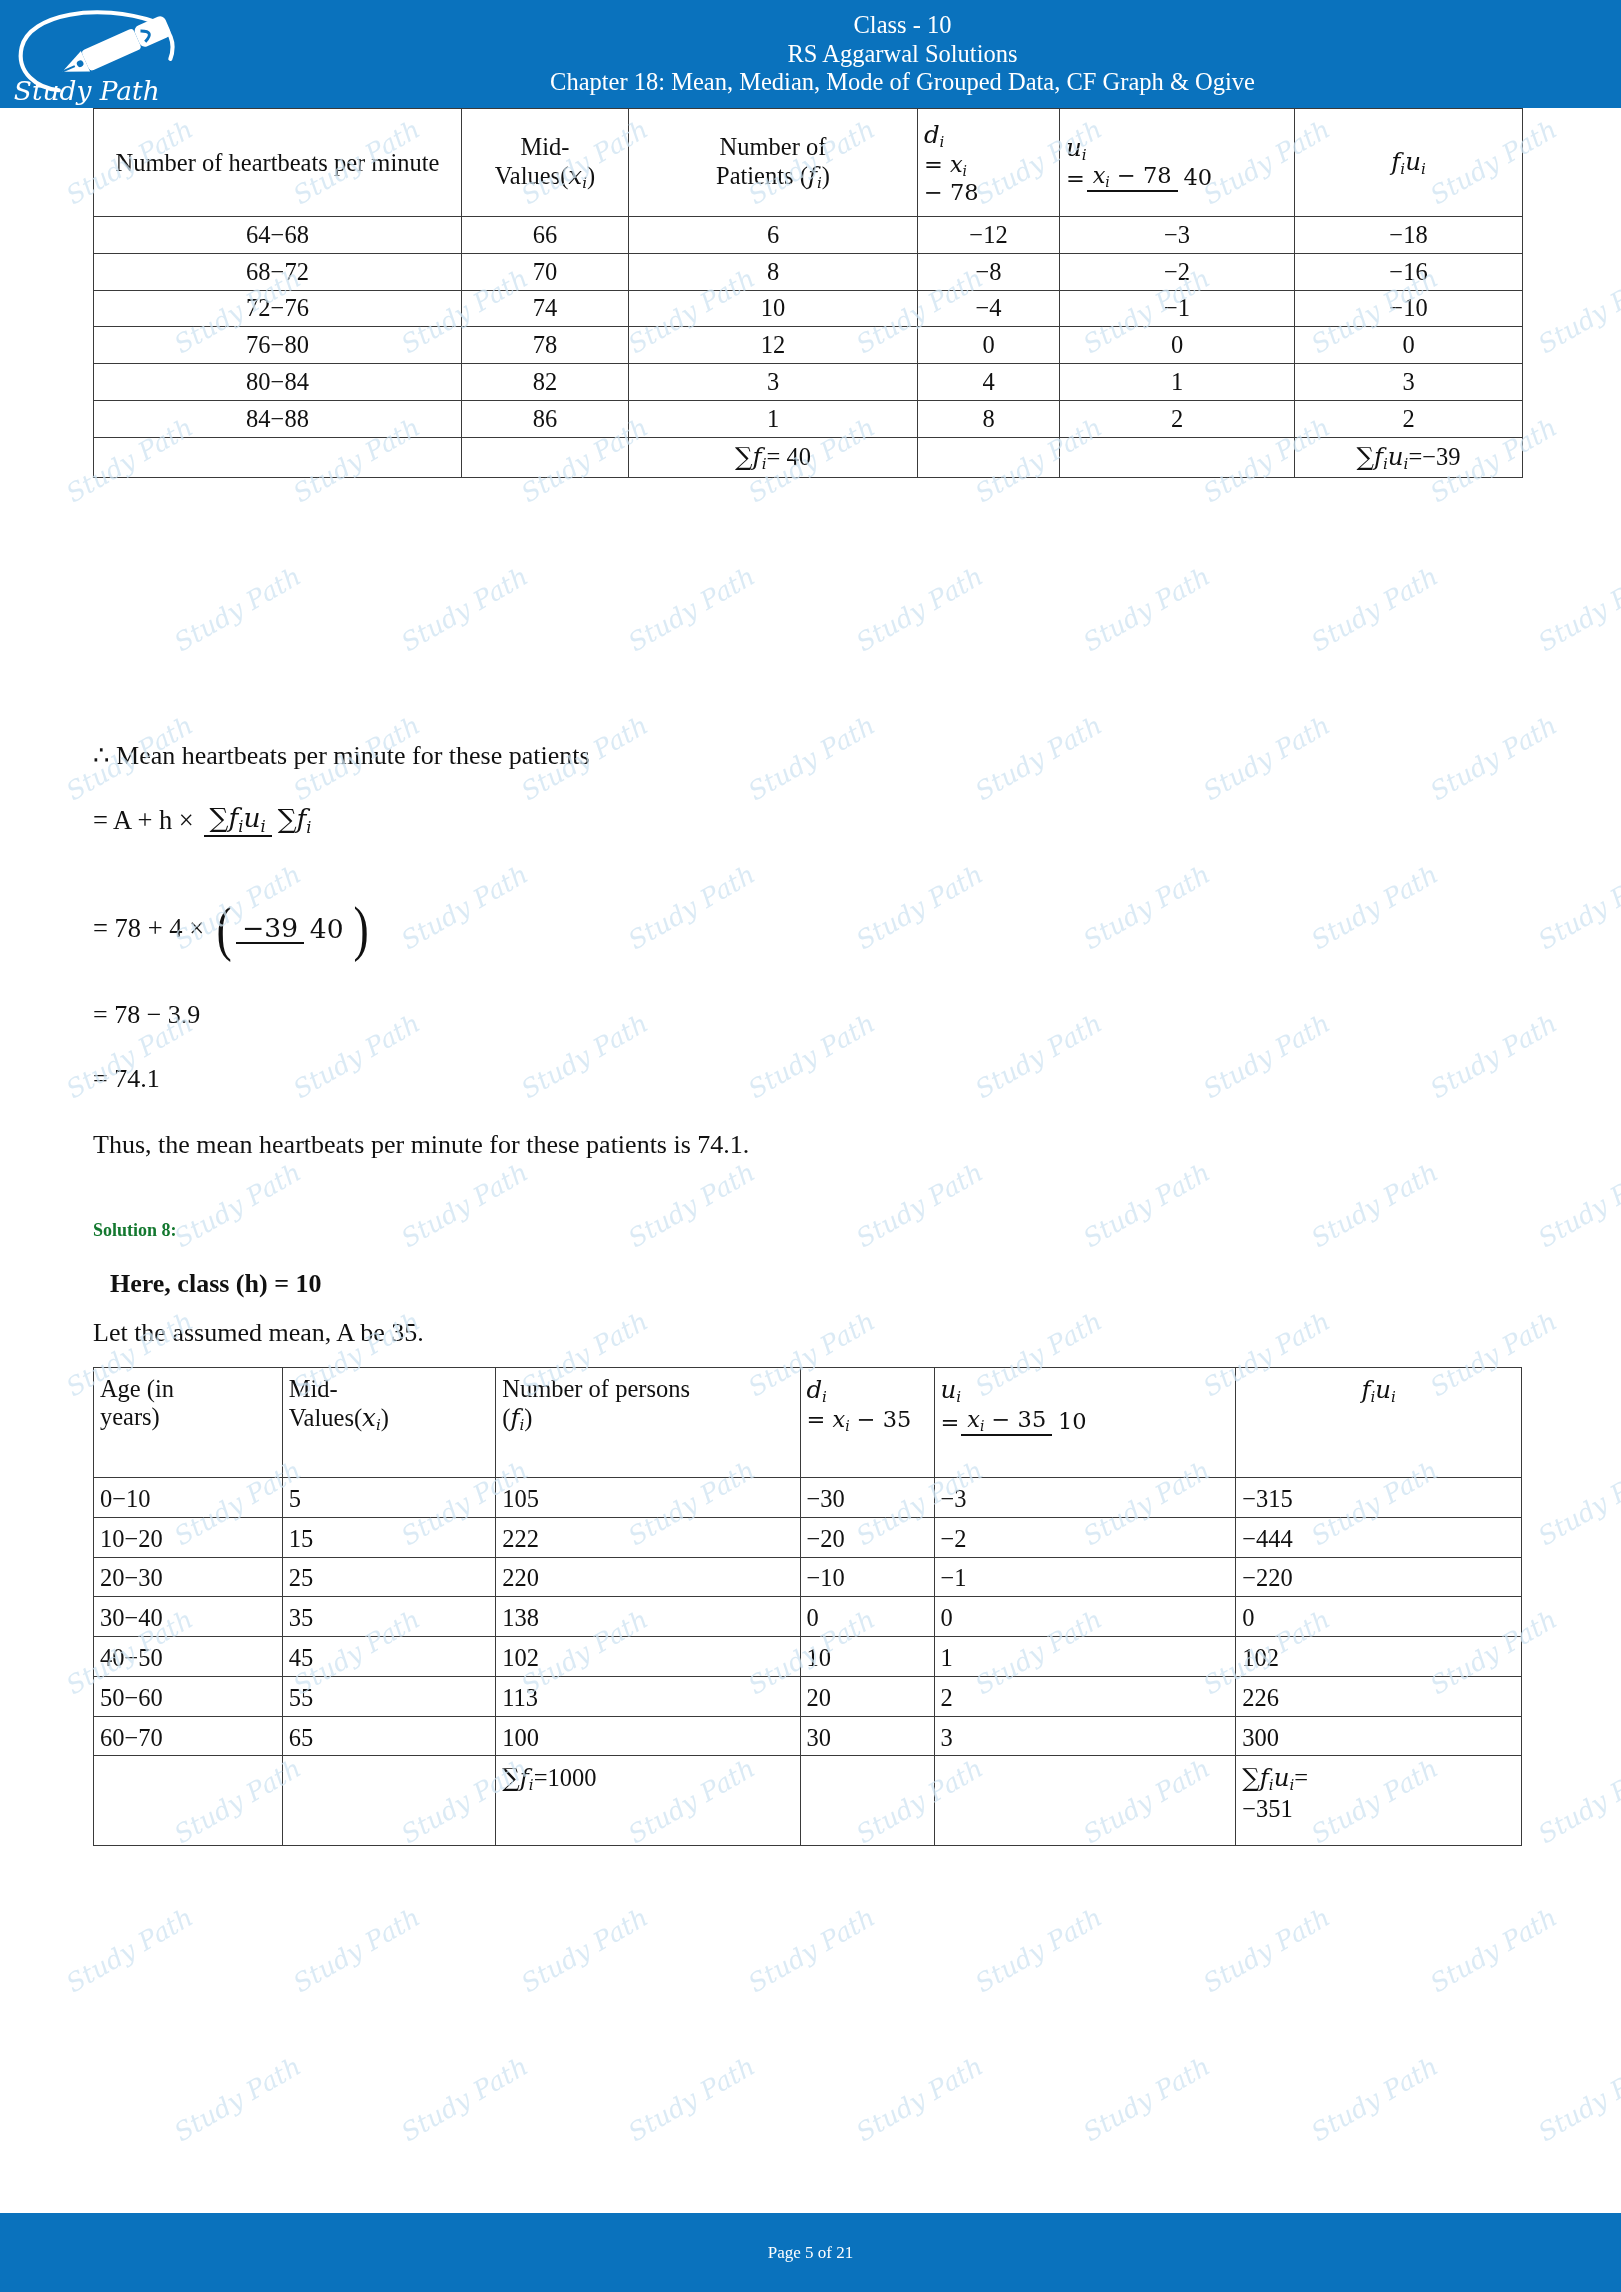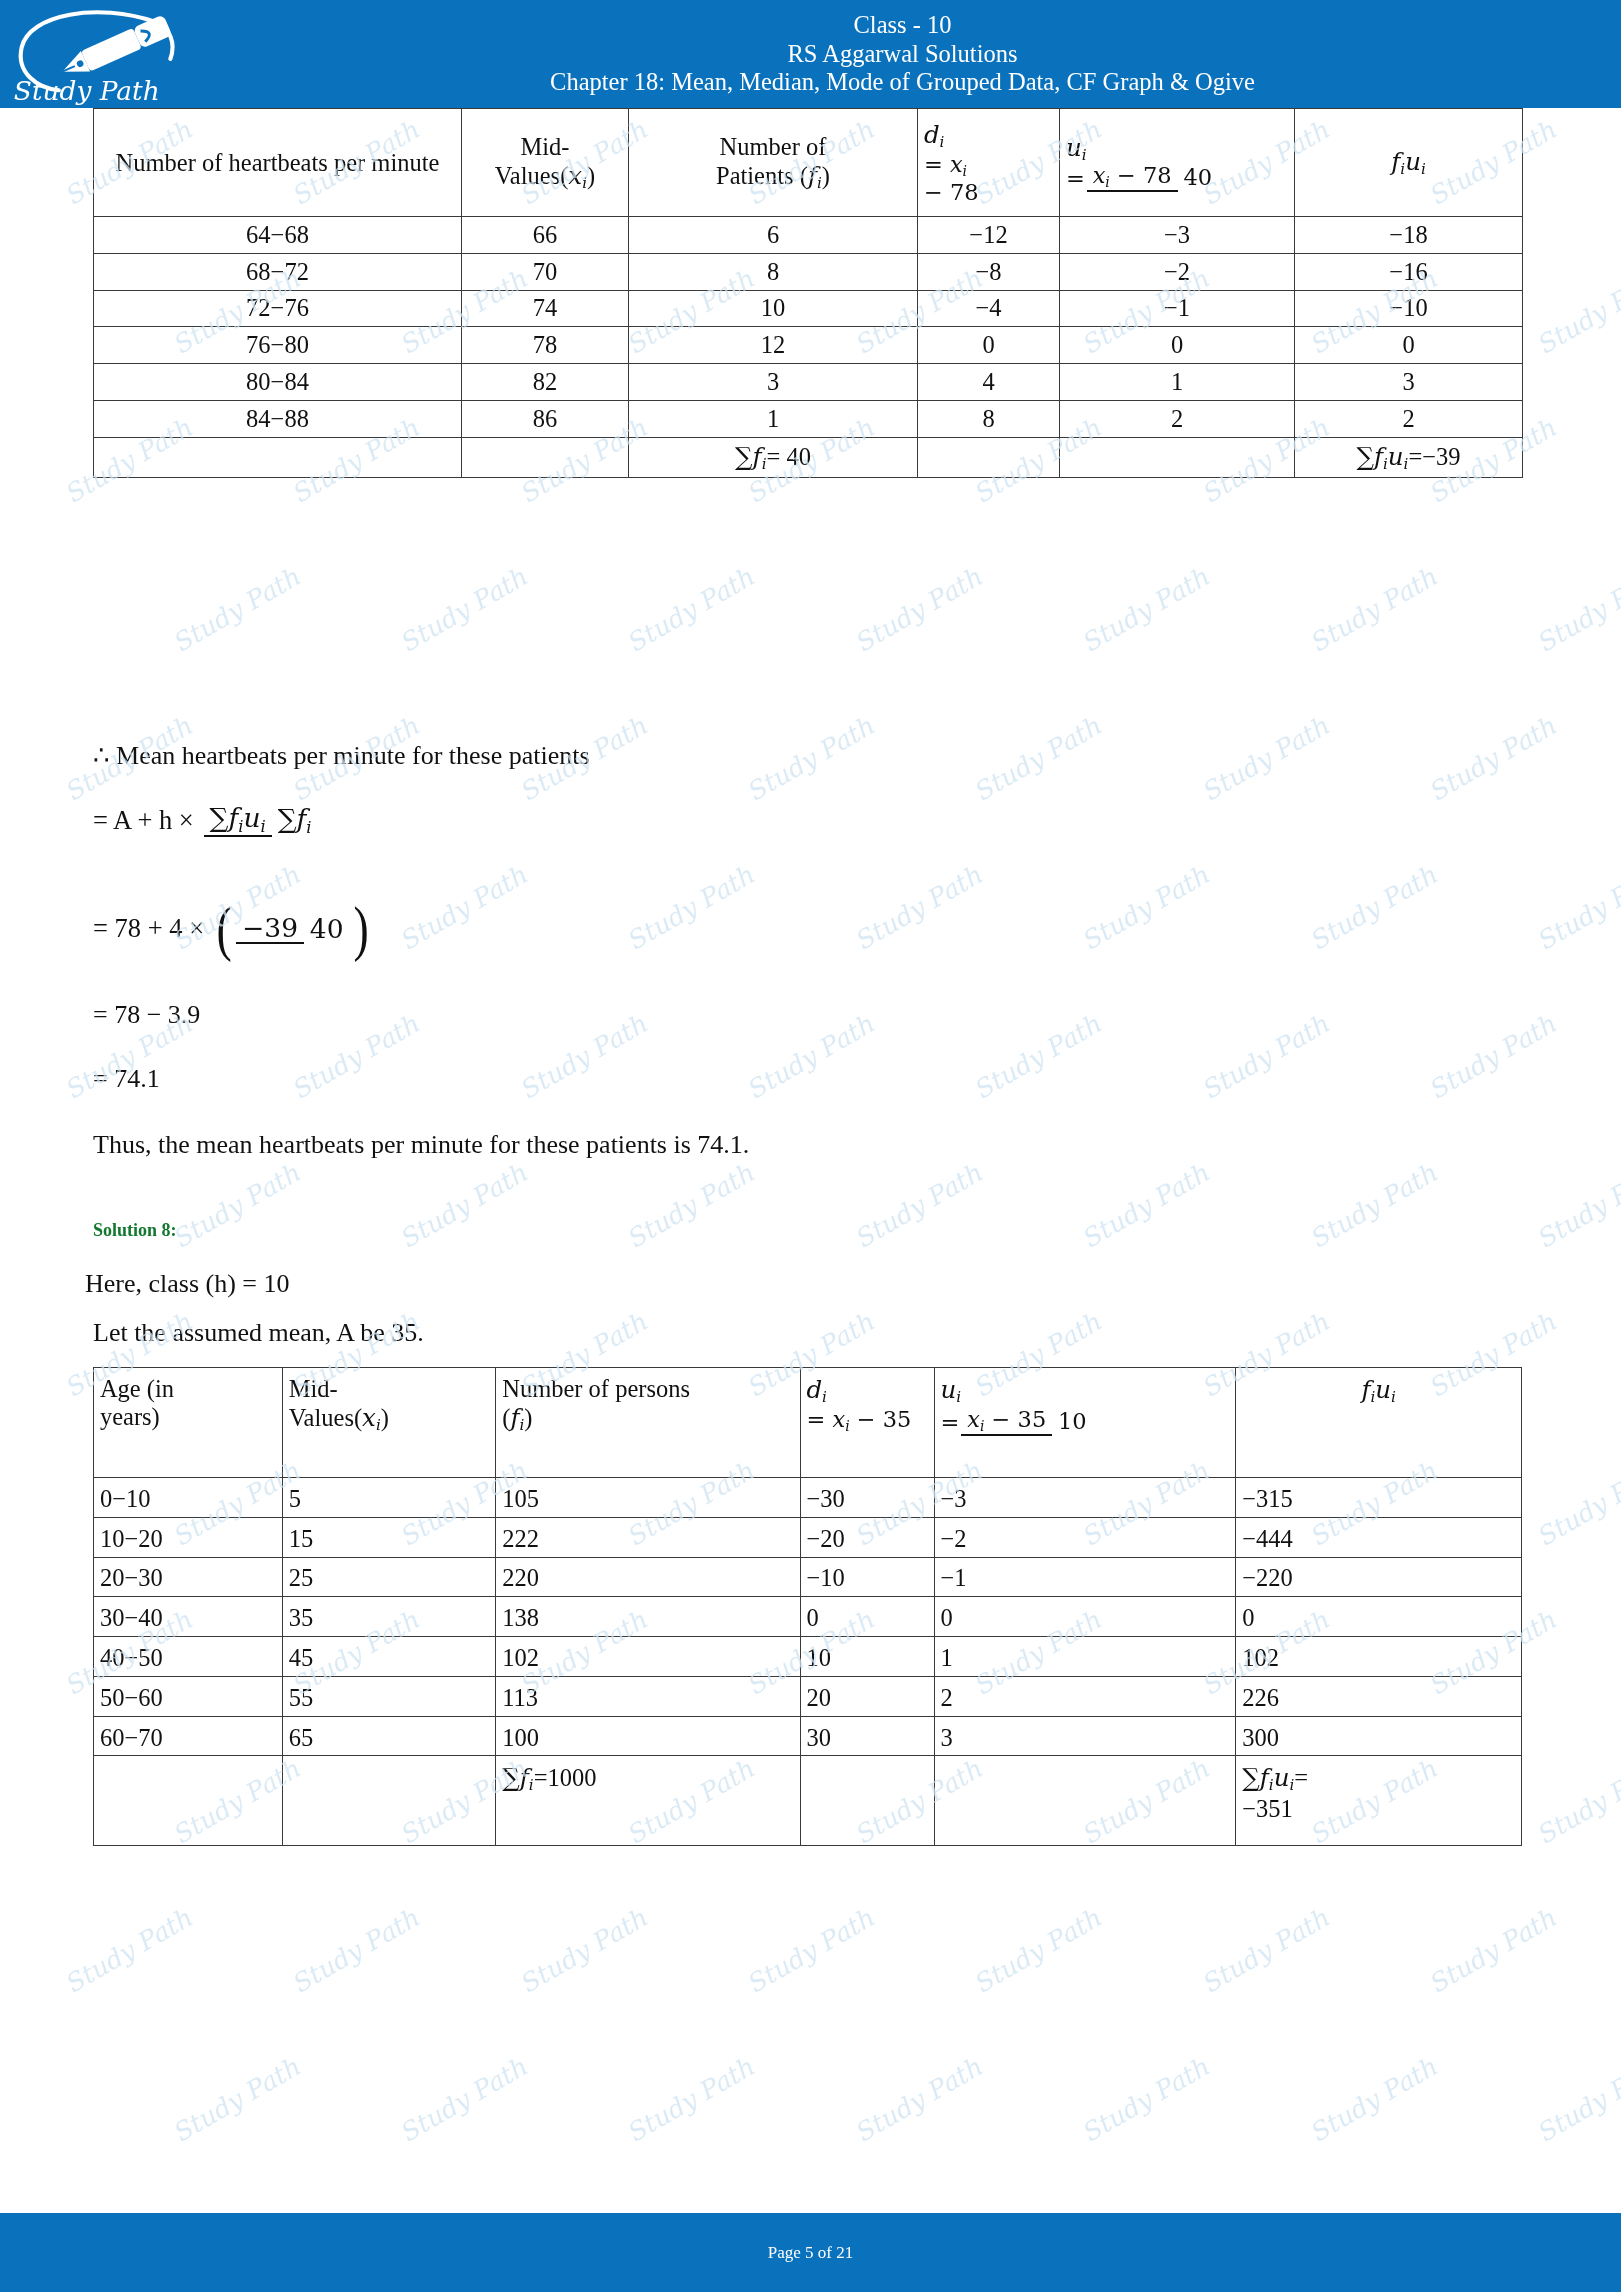--- a/index.html
+++ b/index.html
@@ -312,21 +312,21 @@
       <span class="den">40</span>
     </span>
     <span class="paren">)</span>
   </div>
 
   <div class="para" style="left:93px; top:892px;">= 78 − 3.9</div>
   <div class="para" style="left:93px; top:956px;">= 74.1</div>
   <div class="para" style="left:93px; top:1022px;">Thus, the mean heartbeats per minute for these patients is 74.1.</div>
 
   <div class="sol-head" style="left:93px; top:1112px;">Solution 8:</div>
-  <div class="para" style="left:85px; top:1161px;">Here, class (h) = 10</div>
+  <div class="para" style="left:110px; top:1161px;font-weight:bold;">Here, class (h) = 10</div>
   <div class="para" style="left:93px; top:1210px;">Let the assumed mean, A be 35.</div>
 
   <table class="grid t2" style="left:93px; top:1259px; width:1429px;">
     <colgroup>
       <col style="width:152px">
         <col style="width:172px">
         <col style="width:245px">
       <col style="width:108px">
         <col style="width:243px">
         <col style="width:230px">

